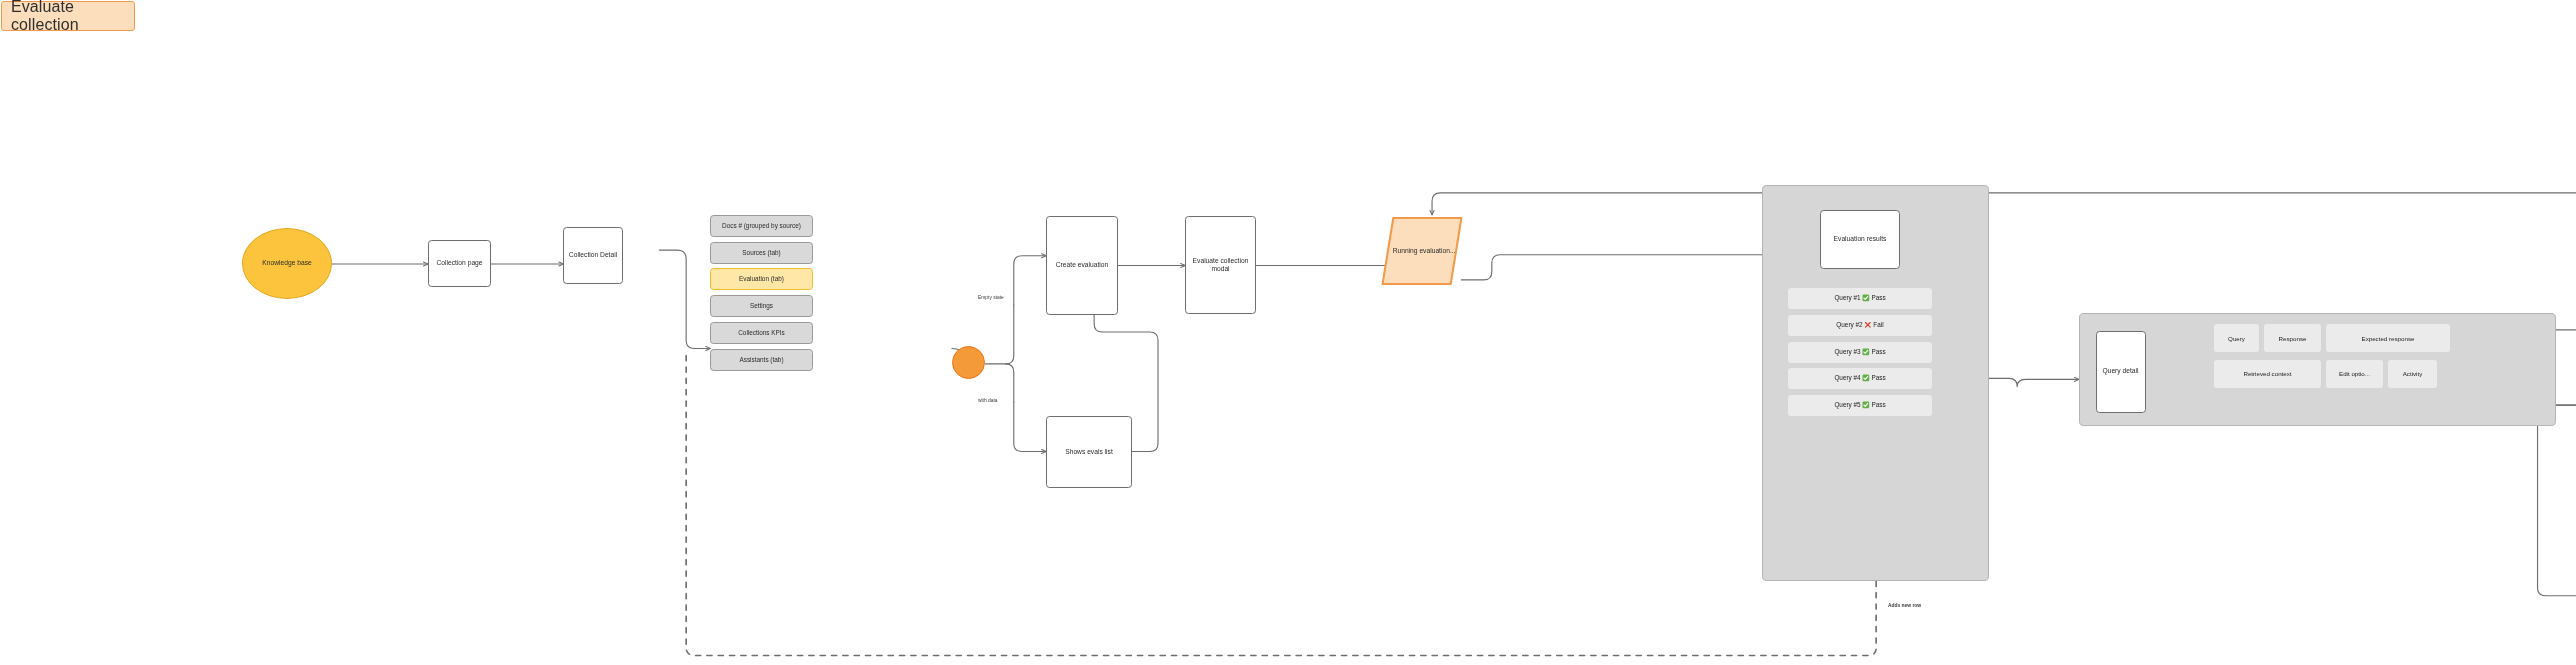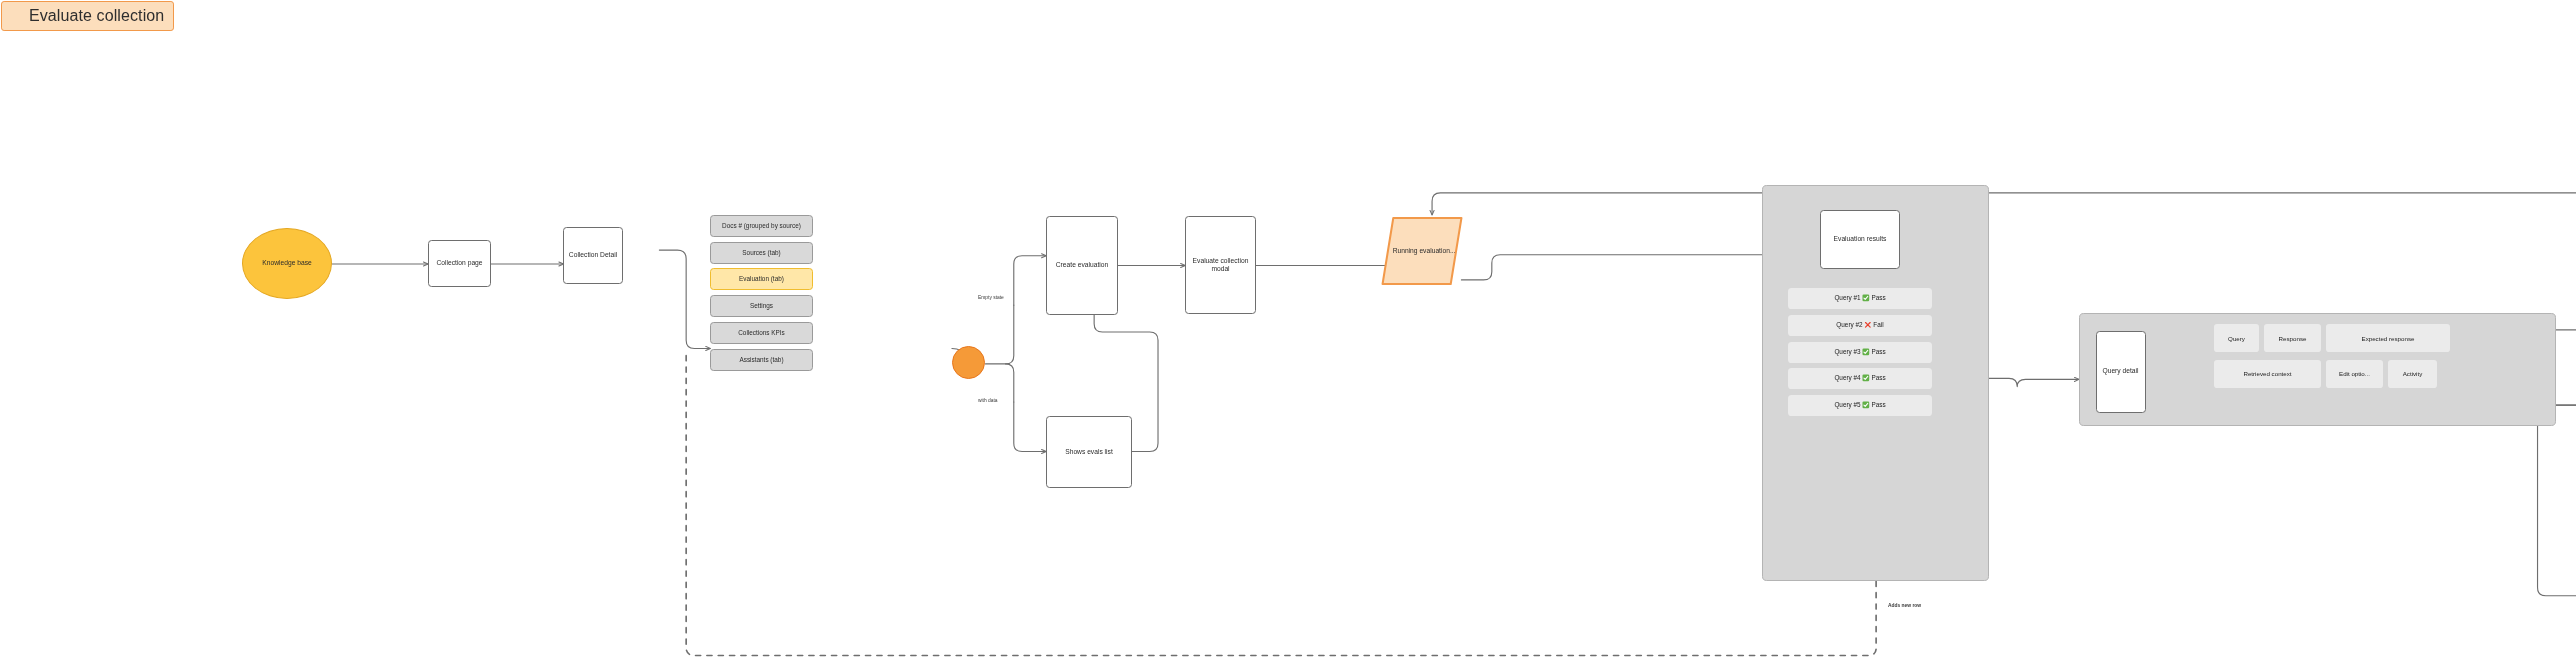--- a/index.html
+++ b/index.html
@@ -1,23 +1,23 @@
 <!DOCTYPE html>
 <html style="font-size:8.2px"><head>
 <meta charset="utf-8">
 <style>
   html,body{margin:0;padding:0;background:#ffffff;}
   body{font-family:"Liberation Sans", sans-serif;}
   #canvas{position:relative;width:3081px;height:666px;background:#fff;overflow:hidden;}
   #wires{position:absolute;left:0;top:0;width:3081px;height:666px;pointer-events:none;}
 
   .title-banner{
-    position:absolute;left:1px;top:1px;width:173px;height:30px;
+    position:absolute;left:1px;top:1px;width:134px;height:30px;
     background:#FCDEBC;border:1.5px solid #F2994A;border-radius:3.1px;
-    display:flex;align-items:center;padding-left:27px;box-sizing:border-box;
+    display:flex;align-items:center;padding-left:9px;box-sizing:border-box;
   }
   .title-banner span{font-size:16px;color:#2E2E2E;letter-spacing:0.1px;}
 
   .node{
     position:absolute;box-sizing:border-box;
     display:flex;align-items:center;justify-content:center;text-align:center;
     color:#2B2B2B;line-height:1.22;
   }
   .box{
     background:#ffffff;border:1px solid #6E6E6E;border-radius:3.6px;

